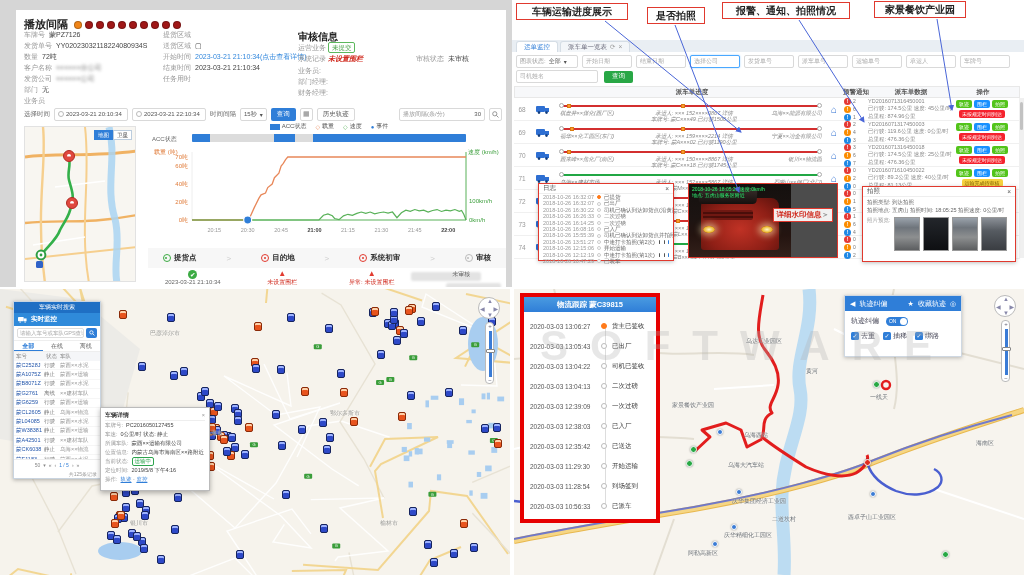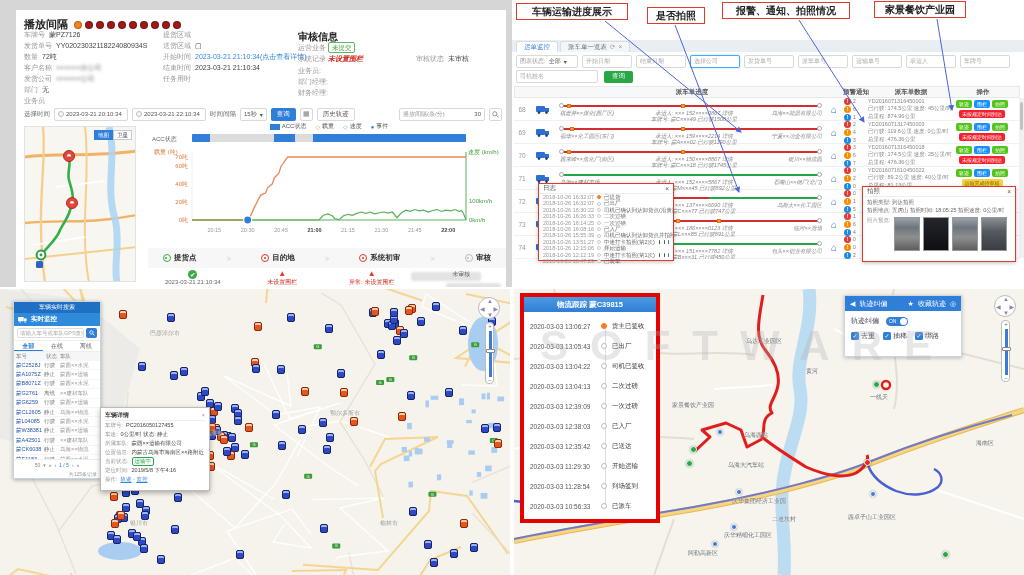--- a/index.html
+++ b/index.html
@@ -871,20 +871,34 @@
             <span class="cam b"></span>
           </div>
           <div class="logrow">
             <span class="t">2018-10-26 10:47:29</span>
             <span class="d"></span>
             <span class="s">已装车</span>
           </div>
         </div>
     </div>
 
+    <div class="photo-box" style="left:176px;top:183px;width:150px;height:75px">
+      <div class="ph-img">
+        <div class="truck-cab"></div>
+        <div class="truck-ws"></div>
+        <div class="truck-grill"></div>
+        <span class="hlight" style="left:14px;top:42px"></span>
+        <span class="hlight" style="left:72px;top:42px"></span>
+      </div>
+      <div class="ph-green" id="ph-green">
+          <div>2018-10-26 18:05:25  速度:0km/h</div>
+          <div>地点: 五虎山服务区附近</div>
+        </div>
+      <span class="wm-label" style="right:4px;top:24px"><span>详细水印信息</span><span style="color:#888">＞</span></span>
+    </div>
 
     <div class="popup" style="left:350px;top:186px;width:154px;height:76px">
       <div class="pp-head">
           <span>拍照</span>
           <span>×</span>
         </div>
       <div style="font-size:5.5px;color:#666;padding:2px 4px 0;white-space:nowrap;overflow:hidden">拍照类型: 到达拍照</div>
       <div style="font-size:5.5px;color:#666;padding:1px 4px 0;white-space:nowrap;overflow:hidden">拍照地点: 五虎山  拍照时间: 18:05:25  拍照速度: 0公里/时</div>
       <div style="display:flex;gap:3px;padding:3px 4px;align-items:flex-start">
         <span style="font-size:5.5px;color:#999">照片预览:</span>

